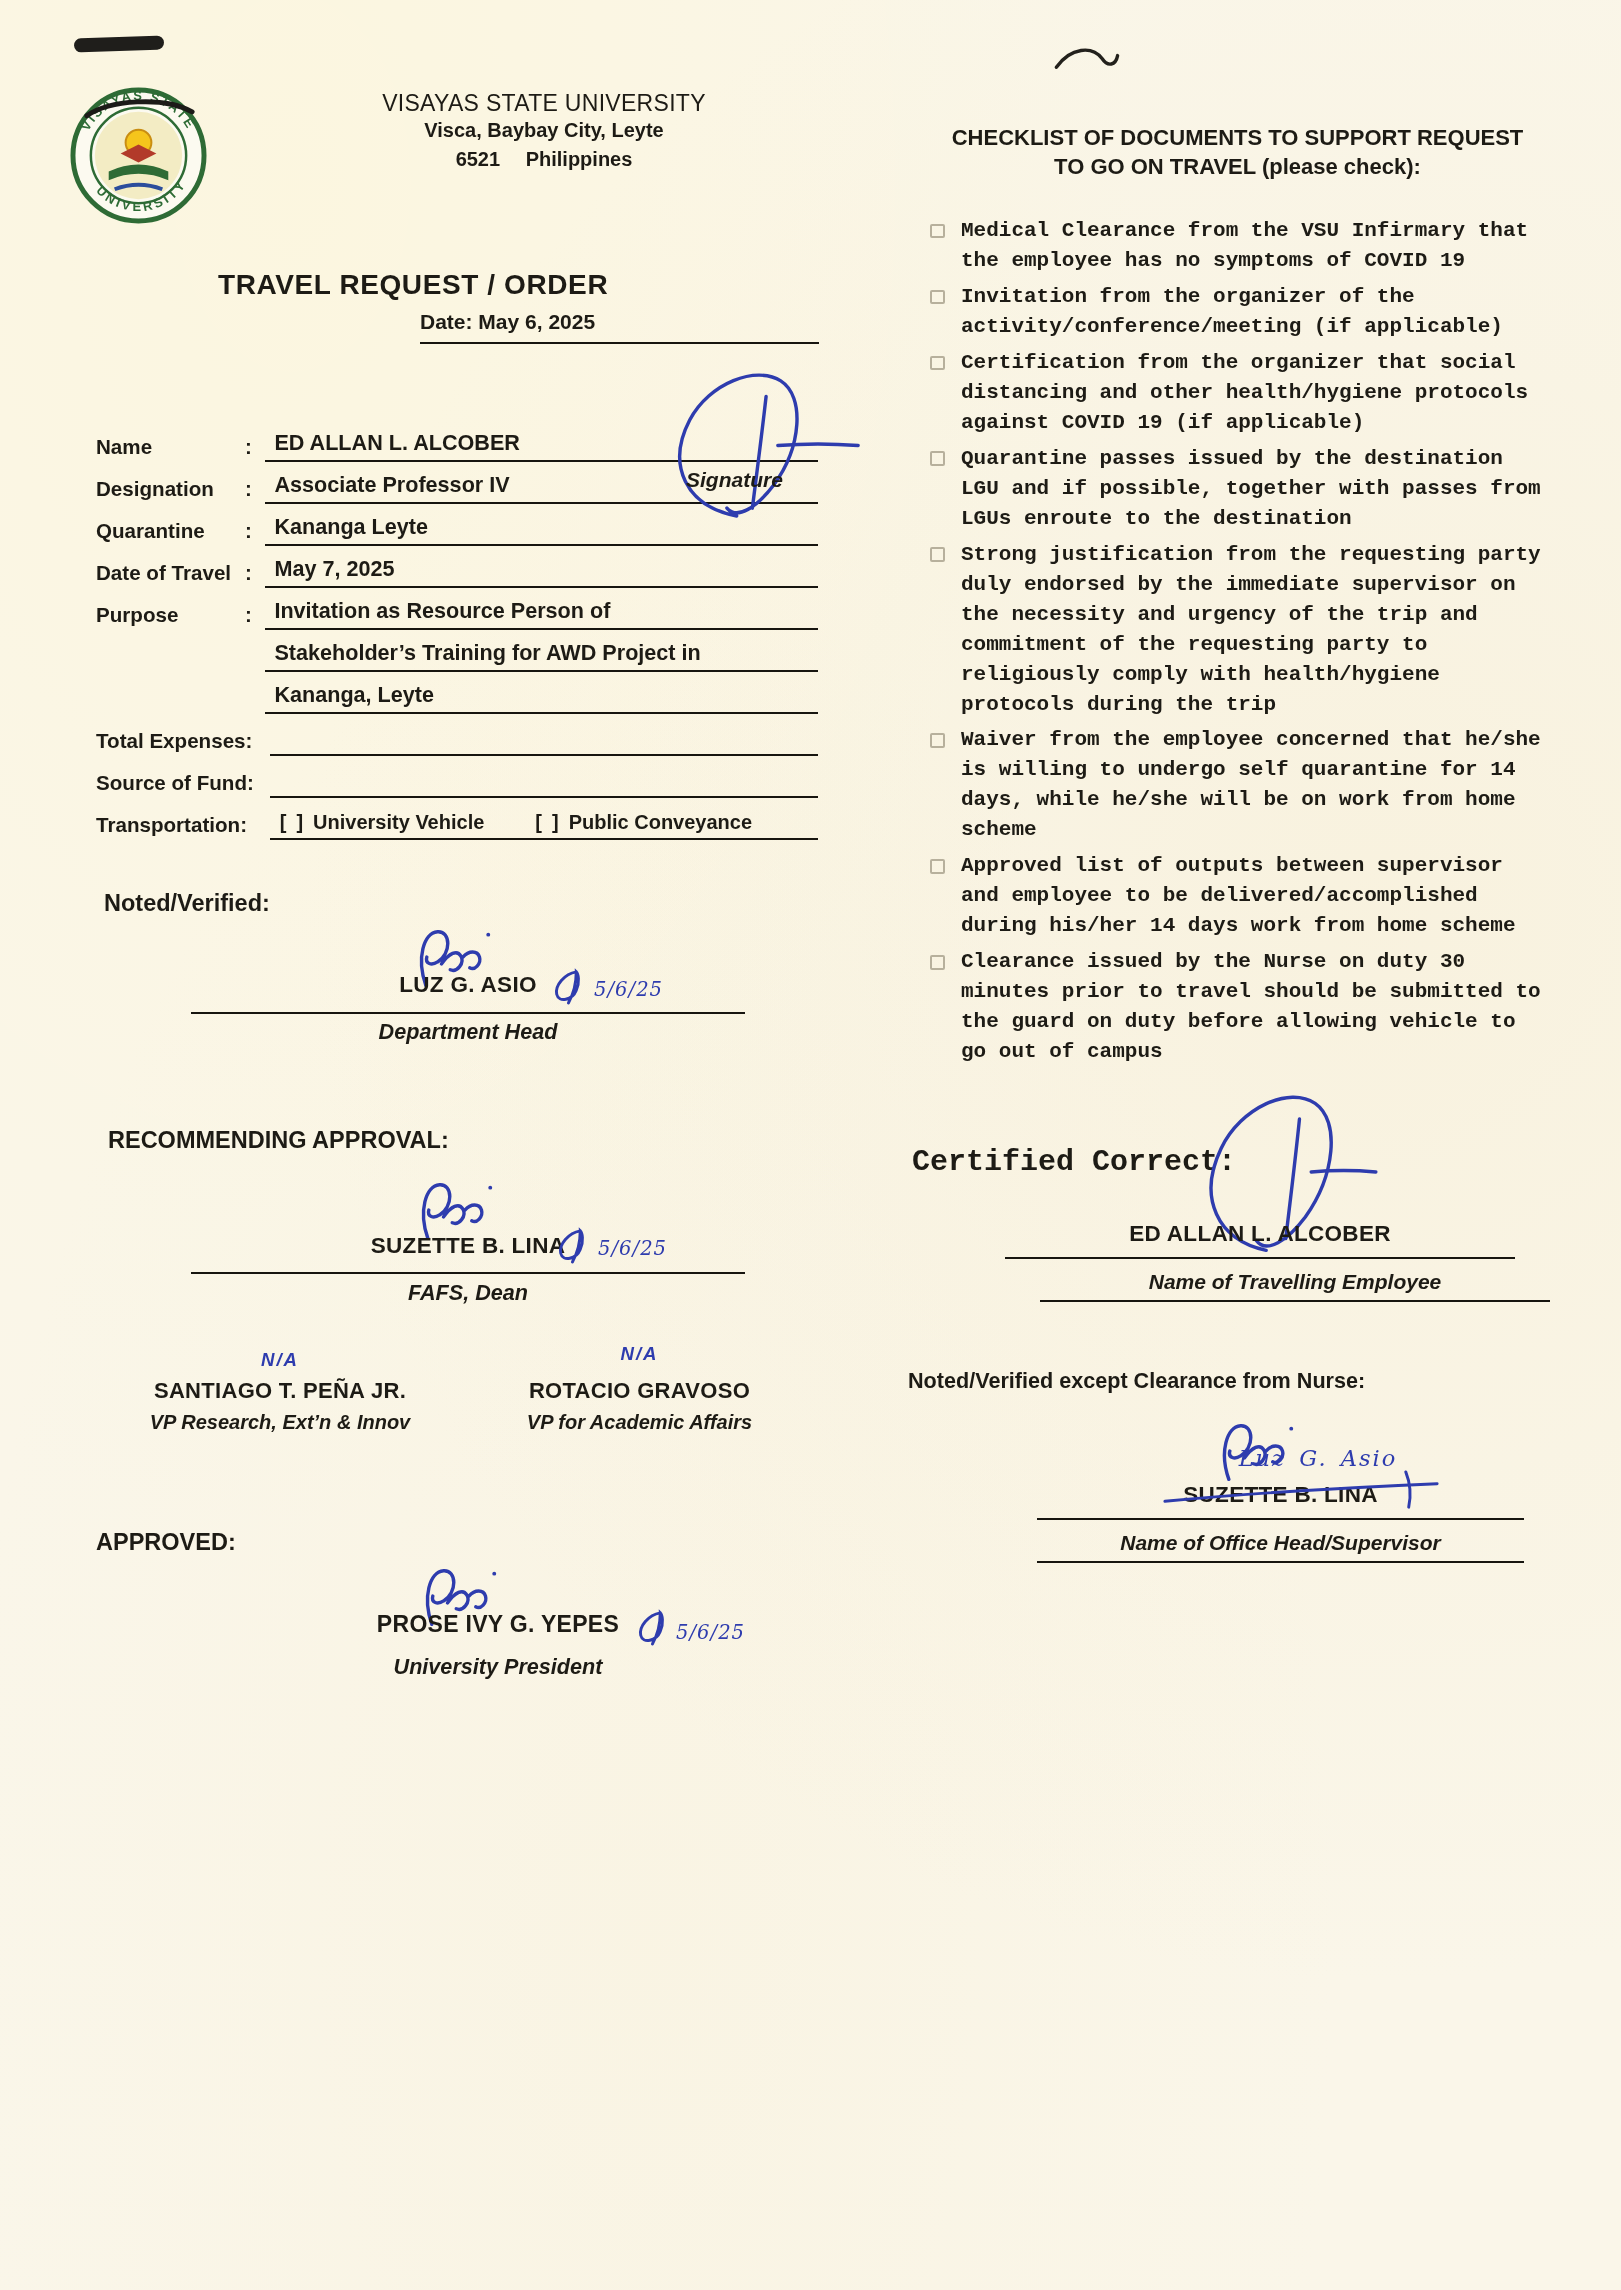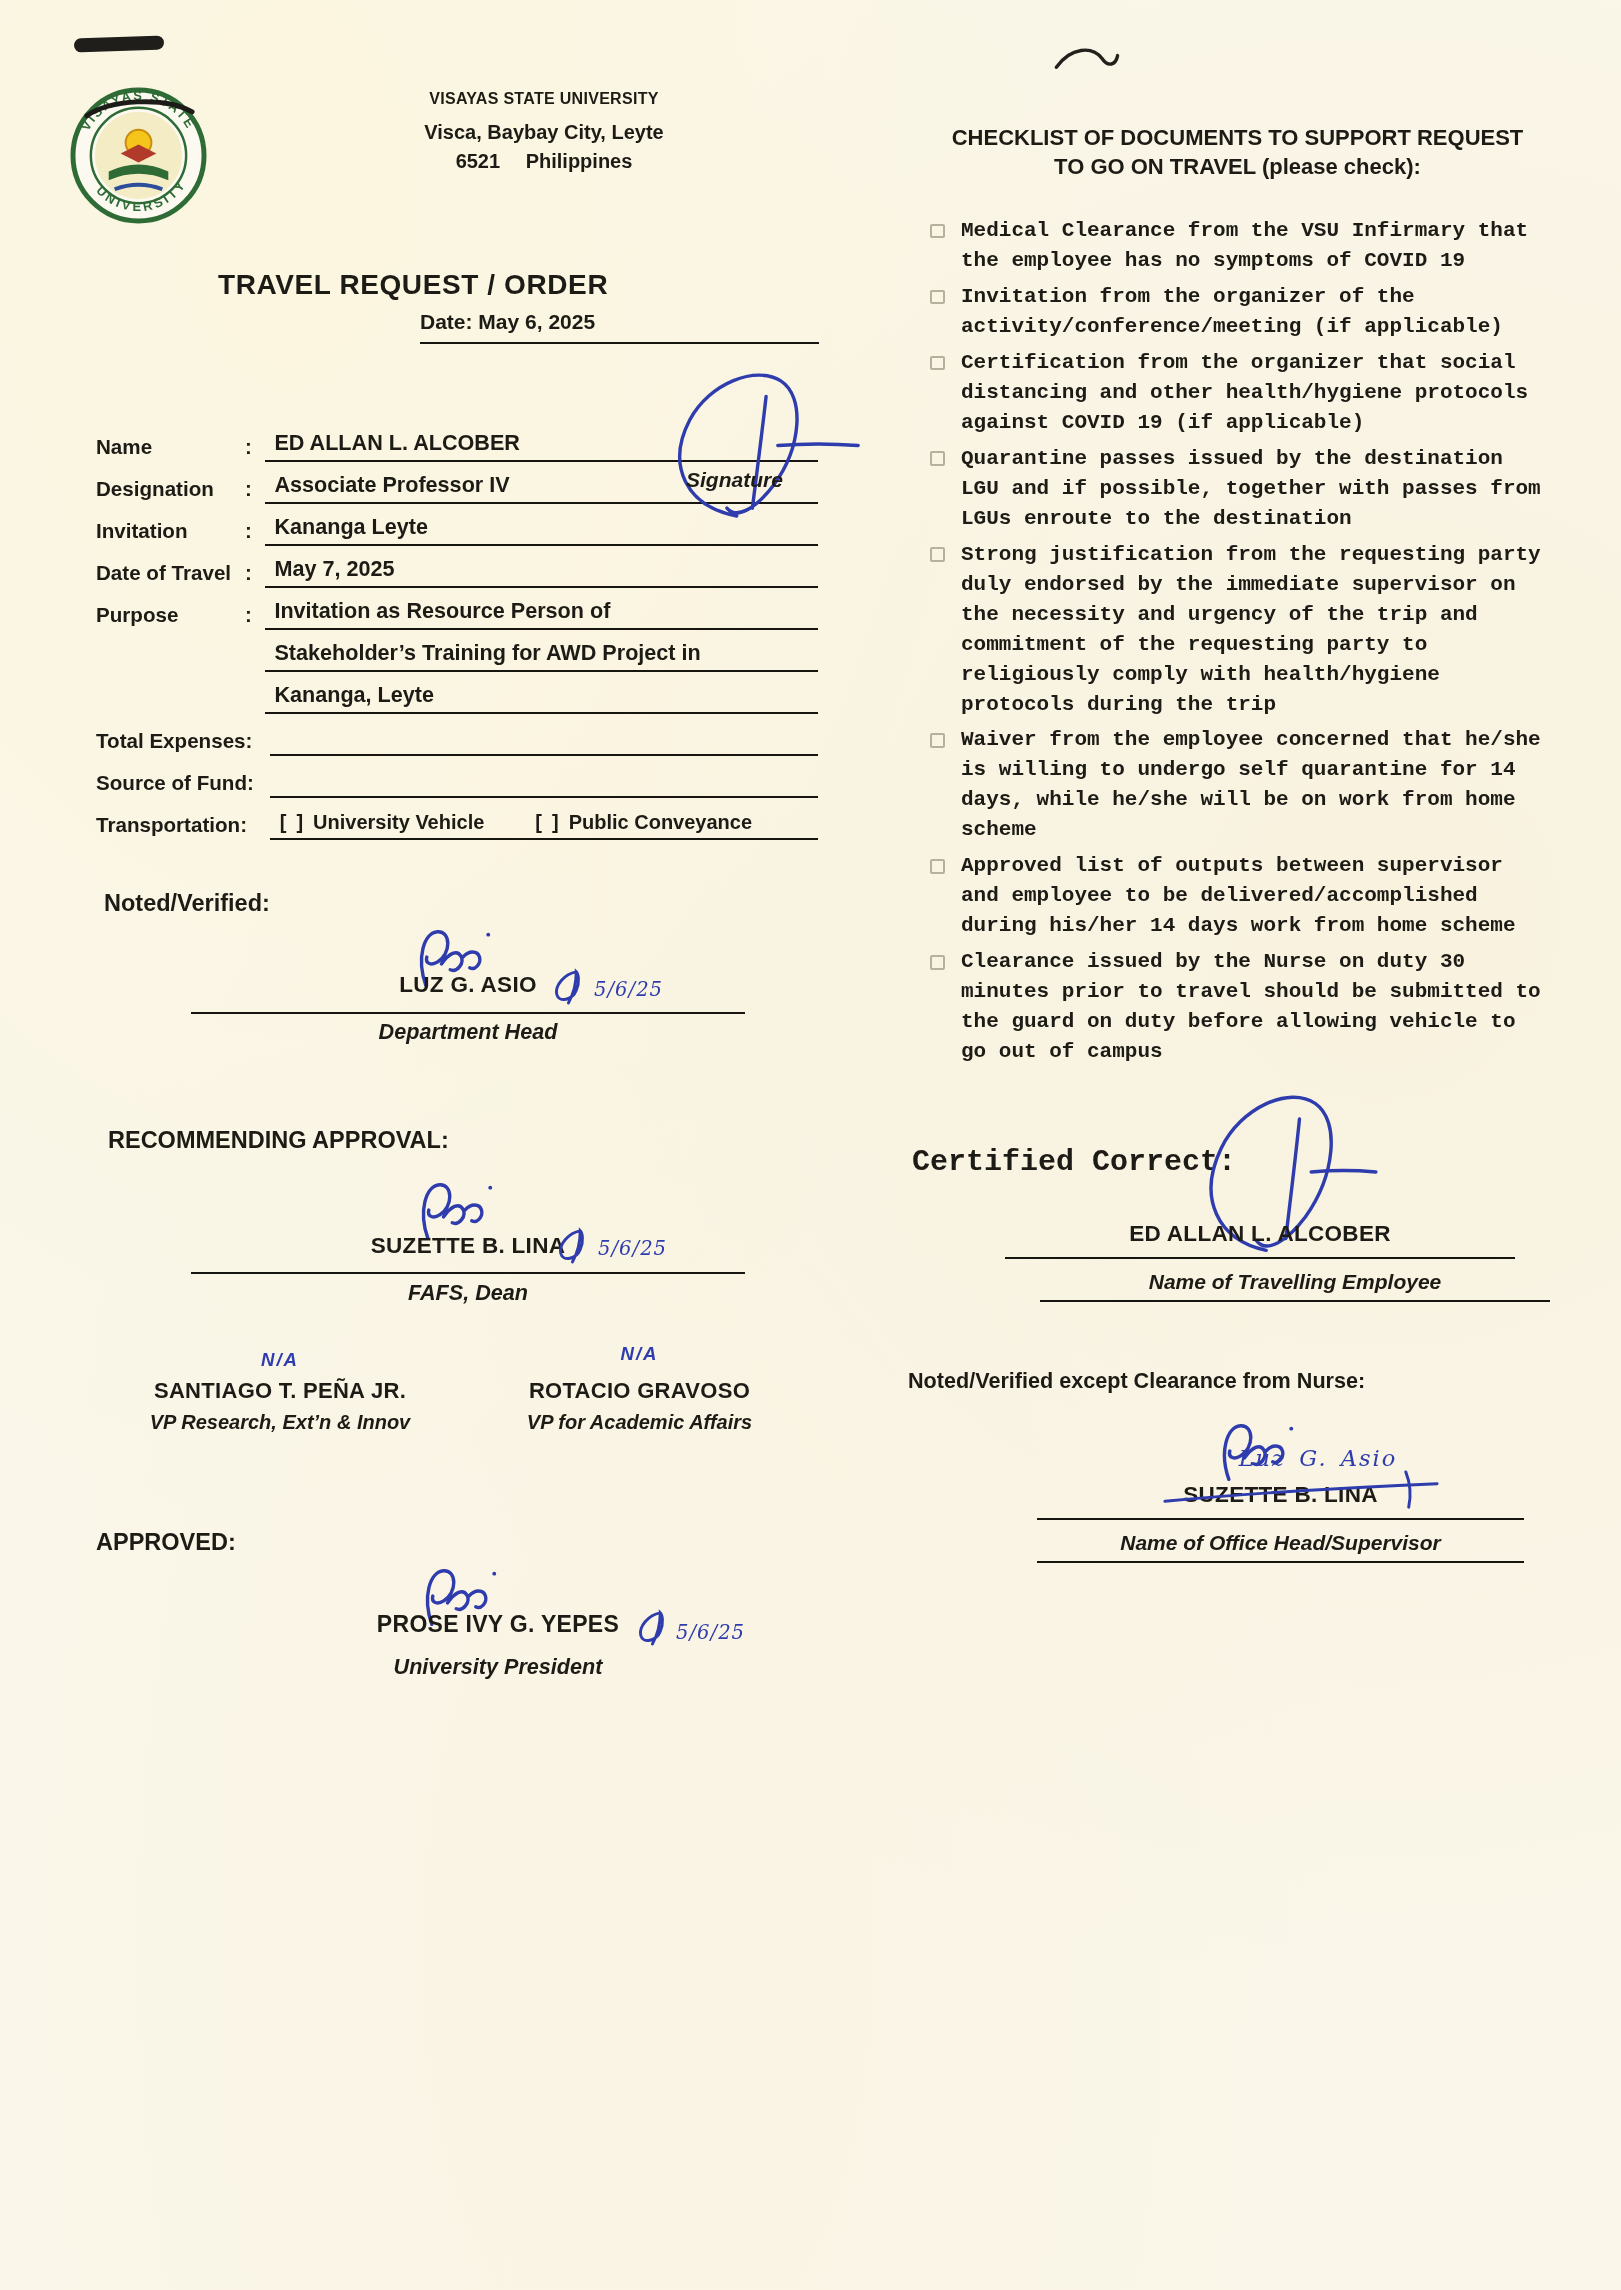--- a/index.html
+++ b/index.html
@@ -18,21 +18,21 @@
     color: #1d1b15;
     overflow: hidden;
   }
   .abs { position: absolute; }
   .b { font-weight: bold; }
   .center { text-align: center; }
   .hand { font-family: "DejaVu Serif", serif; font-style: italic; color:#2e3cae; }
   .rule { border-bottom: 2.5px solid #17150f; height: 0; }
 
   
-  .uni-name { font-size: 16px; font-weight: bold; letter-spacing: 0.3px; margin-bottom: 13px; }
+  .uni-name { font-size: 23px; font-weight: normal; letter-spacing: 0.3px; margin-bottom: 2px; }
   .uni-addr { font-size: 20px; font-weight: bold; margin-bottom: 5.9px; }
 
   
   .doc-title { font-size: 28px; font-weight: bold; letter-spacing: 0.6px; }
   .date-line { font-size: 21px; font-weight: bold; padding-bottom: 7.8px; border-bottom: 2.5px solid #17150f; }
 
   
   .frow { display: flex; align-items: flex-end; height: 42px; }
   .flabel { width: 149px; font-weight: bold; font-size: 20.6px; padding-bottom: 2.9px; white-space: nowrap; }
   .flabel.wide { width: 174px; }
@@ -102,21 +102,21 @@
       <span class="flabel">Name</span>
       <span class="fcolon">:</span>
       <span class="fvalue">ED ALLAN L. ALCOBER</span>
     </div>
     <div class="frow">
       <span class="flabel">Designation</span>
       <span class="fcolon">:</span>
       <span class="fvalue">Associate Professor IV</span>
     </div>
     <div class="frow">
-      <span class="flabel">Invitation</span>
+      <span class="flabel">Quarantine</span>
       <span class="fcolon">:</span>
       <span class="fvalue">Kananga Leyte</span>
     </div>
     <div class="frow">
       <span class="flabel">Date of Travel</span>
       <span class="fcolon">:</span>
       <span class="fvalue">May 7, 2025</span>
     </div>
     <div class="frow">
       <span class="flabel">Purpose</span>

